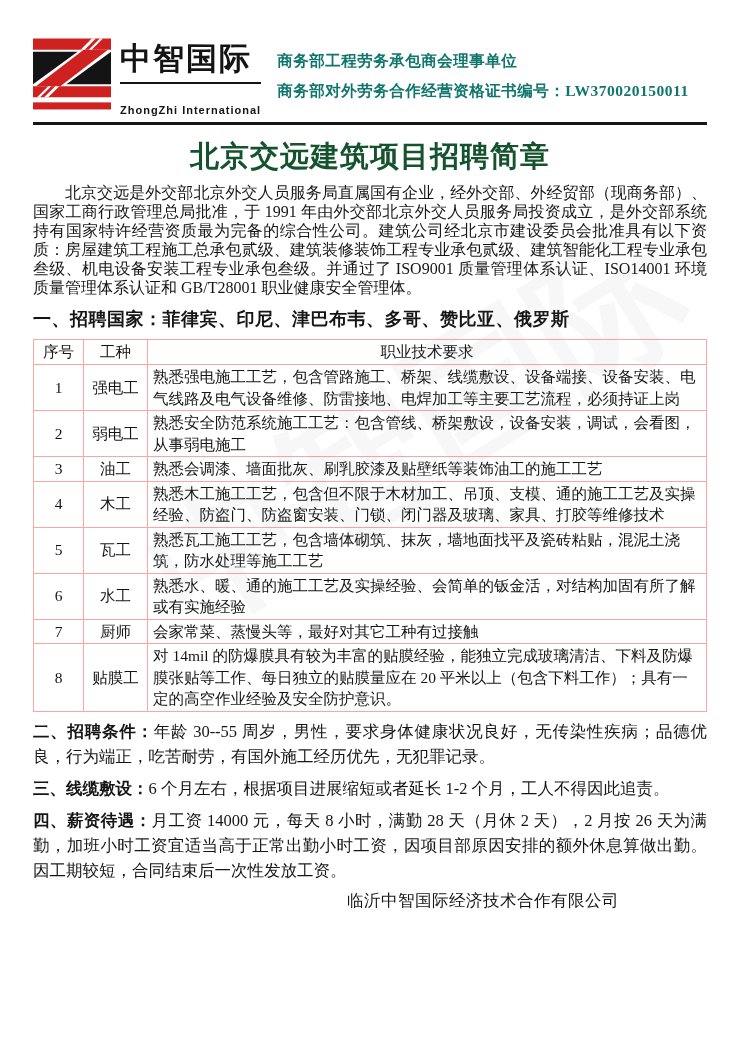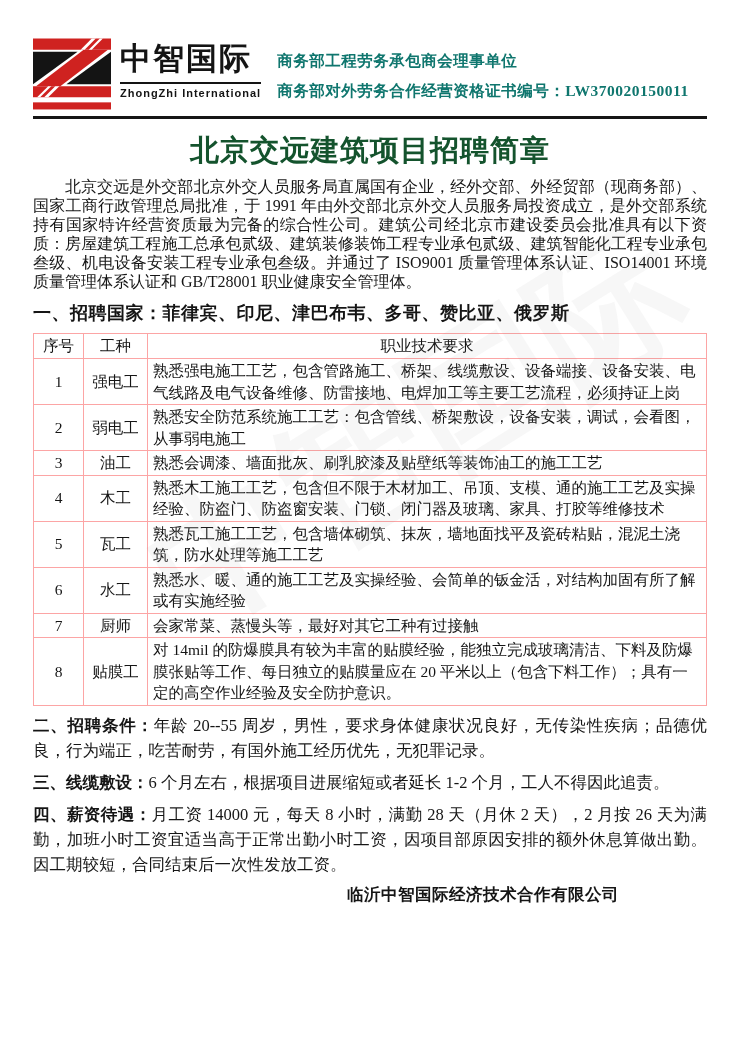--- a/index.html
+++ b/index.html
@@ -20,21 +20,21 @@
   .logo-mark{width:78px;height:72px;flex:0 0 auto;}
   .logo-text{margin-left:9px;display:flex;flex-direction:column;}
   .logo-cn{
     font-family:"Liberation Sans","DejaVu Sans",sans-serif;
     font-weight:bold;font-size:31px;line-height:42px;letter-spacing:2px;
     color:#141414;white-space:nowrap;
   }
   .logo-en{
     font-family:"Liberation Sans","DejaVu Sans",sans-serif;
     font-weight:bold;font-size:11px;letter-spacing:1px;
-    color:#141414;border-top:2px solid #141414;padding-top:3px;margin-top:2px;
+    color:#141414;border-top:2px solid #141414;padding-top:20px;margin-top:2px;
     white-space:nowrap;
   }
   .header-right{margin-left:16px;padding-top:8px;}
   .header-right .hl{
     font-weight:bold;font-size:15.5px;line-height:30px;color:#0f766e;
     white-space:nowrap;letter-spacing:0.5px;
   }
   .rule{border-bottom:3px solid #161616;margin-top:6px;}
 
   
@@ -65,21 +65,21 @@
     border:1px solid #fca5a5;padding:1px 5px;vertical-align:middle;
   }
   table.jobs th{font-weight:normal;text-align:center;height:22px;}
   col.c-no{width:50px;}
   col.c-trade{width:64px;}
   td.no,td.trade{text-align:center;}
 
   
   .signature{
     text-align:right;padding-right:88px;
-    font-weight:bold;font-size:16.5px;letter-spacing:0.5px;
+    font-weight:normal;font-size:16.5px;letter-spacing:0.5px;
   }
 
   
   .watermark{
     position:absolute;top:330px;left:120px;
     transform:rotate(-32deg);
     font-size:150px;font-weight:bold;color:rgba(120,120,120,0.06);
     pointer-events:none;white-space:nowrap;user-select:none;
     font-family:"Liberation Sans","DejaVu Sans",sans-serif;
   }
@@ -177,19 +177,19 @@
             <td class="req">会家常菜、蒸慢头等，最好对其它工种有过接触</td>
           </tr>
           <tr>
             <td class="no">8</td>
             <td class="trade">贴膜工</td>
             <td class="req">对 14mil 的防爆膜具有较为丰富的贴膜经验，能独立完成玻璃清洁、下料及防爆膜张贴等工作、每日独立的贴膜量应在 20 平米以上（包含下料工作）；具有一定的高空作业经验及安全防护意识。</td>
           </tr>
         </tbody>
     </table>
 
-    <p class="sec"><span class="lbl">二、招聘条件：</span><span>年龄 20--55 周岁，男性，要求身体健康状况良好，无传染性疾病；品德优良，行为端正，吃苦耐劳，有国外施工经历优先，无犯罪记录。</span></p>
+    <p class="sec"><span class="lbl">二、招聘条件：</span><span>年龄 30--55 周岁，男性，要求身体健康状况良好，无传染性疾病；品德优良，行为端正，吃苦耐劳，有国外施工经历优先，无犯罪记录。</span></p>
     <p class="sec"><span class="lbl">三、线缆敷设：</span><span>6 个月左右，根据项目进展缩短或者延长 1-2 个月，工人不得因此追责。</span></p>
     <p class="sec"><span class="lbl">四、薪资待遇：</span><span>月工资 14000 元，每天 8 小时，满勤 28 天（月休 2 天），2 月按 26 天为满勤，加班小时工资宜适当高于正常出勤小时工资，因项目部原因安排的额外休息算做出勤。因工期较短，合同结束后一次性发放工资。</span></p>
 
     <div class="signature">临沂中智国际经济技术合作有限公司</div>
   </div>
 </div>
 
 </body></html>

